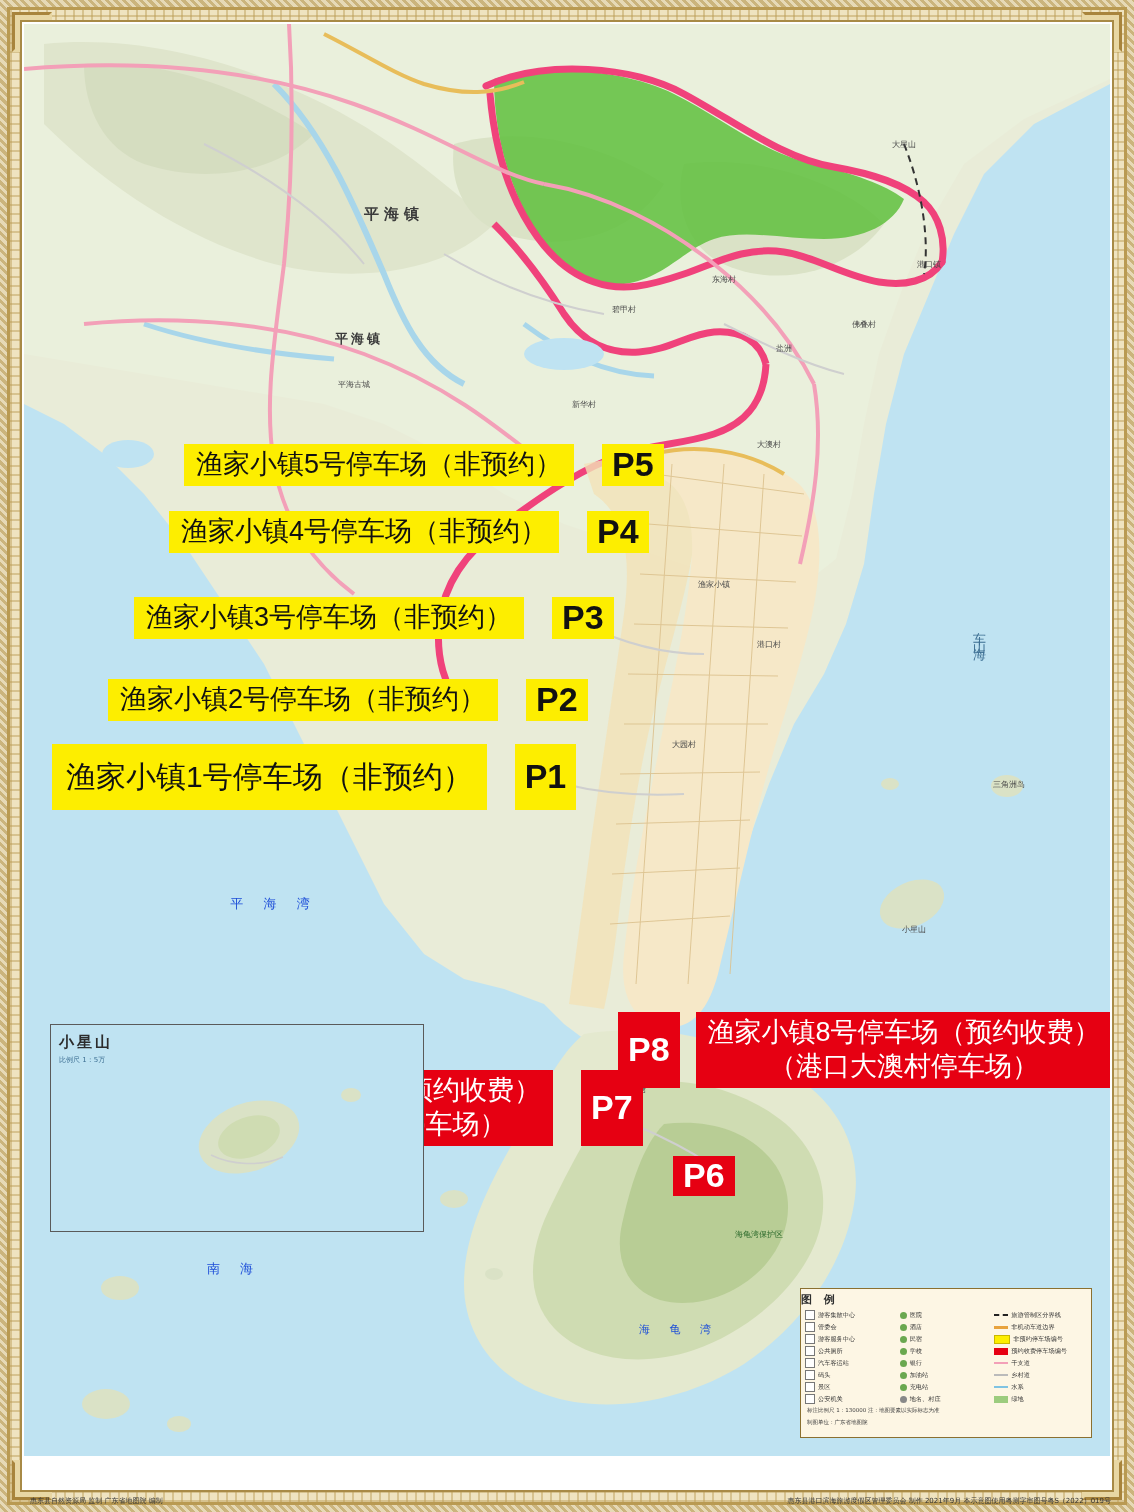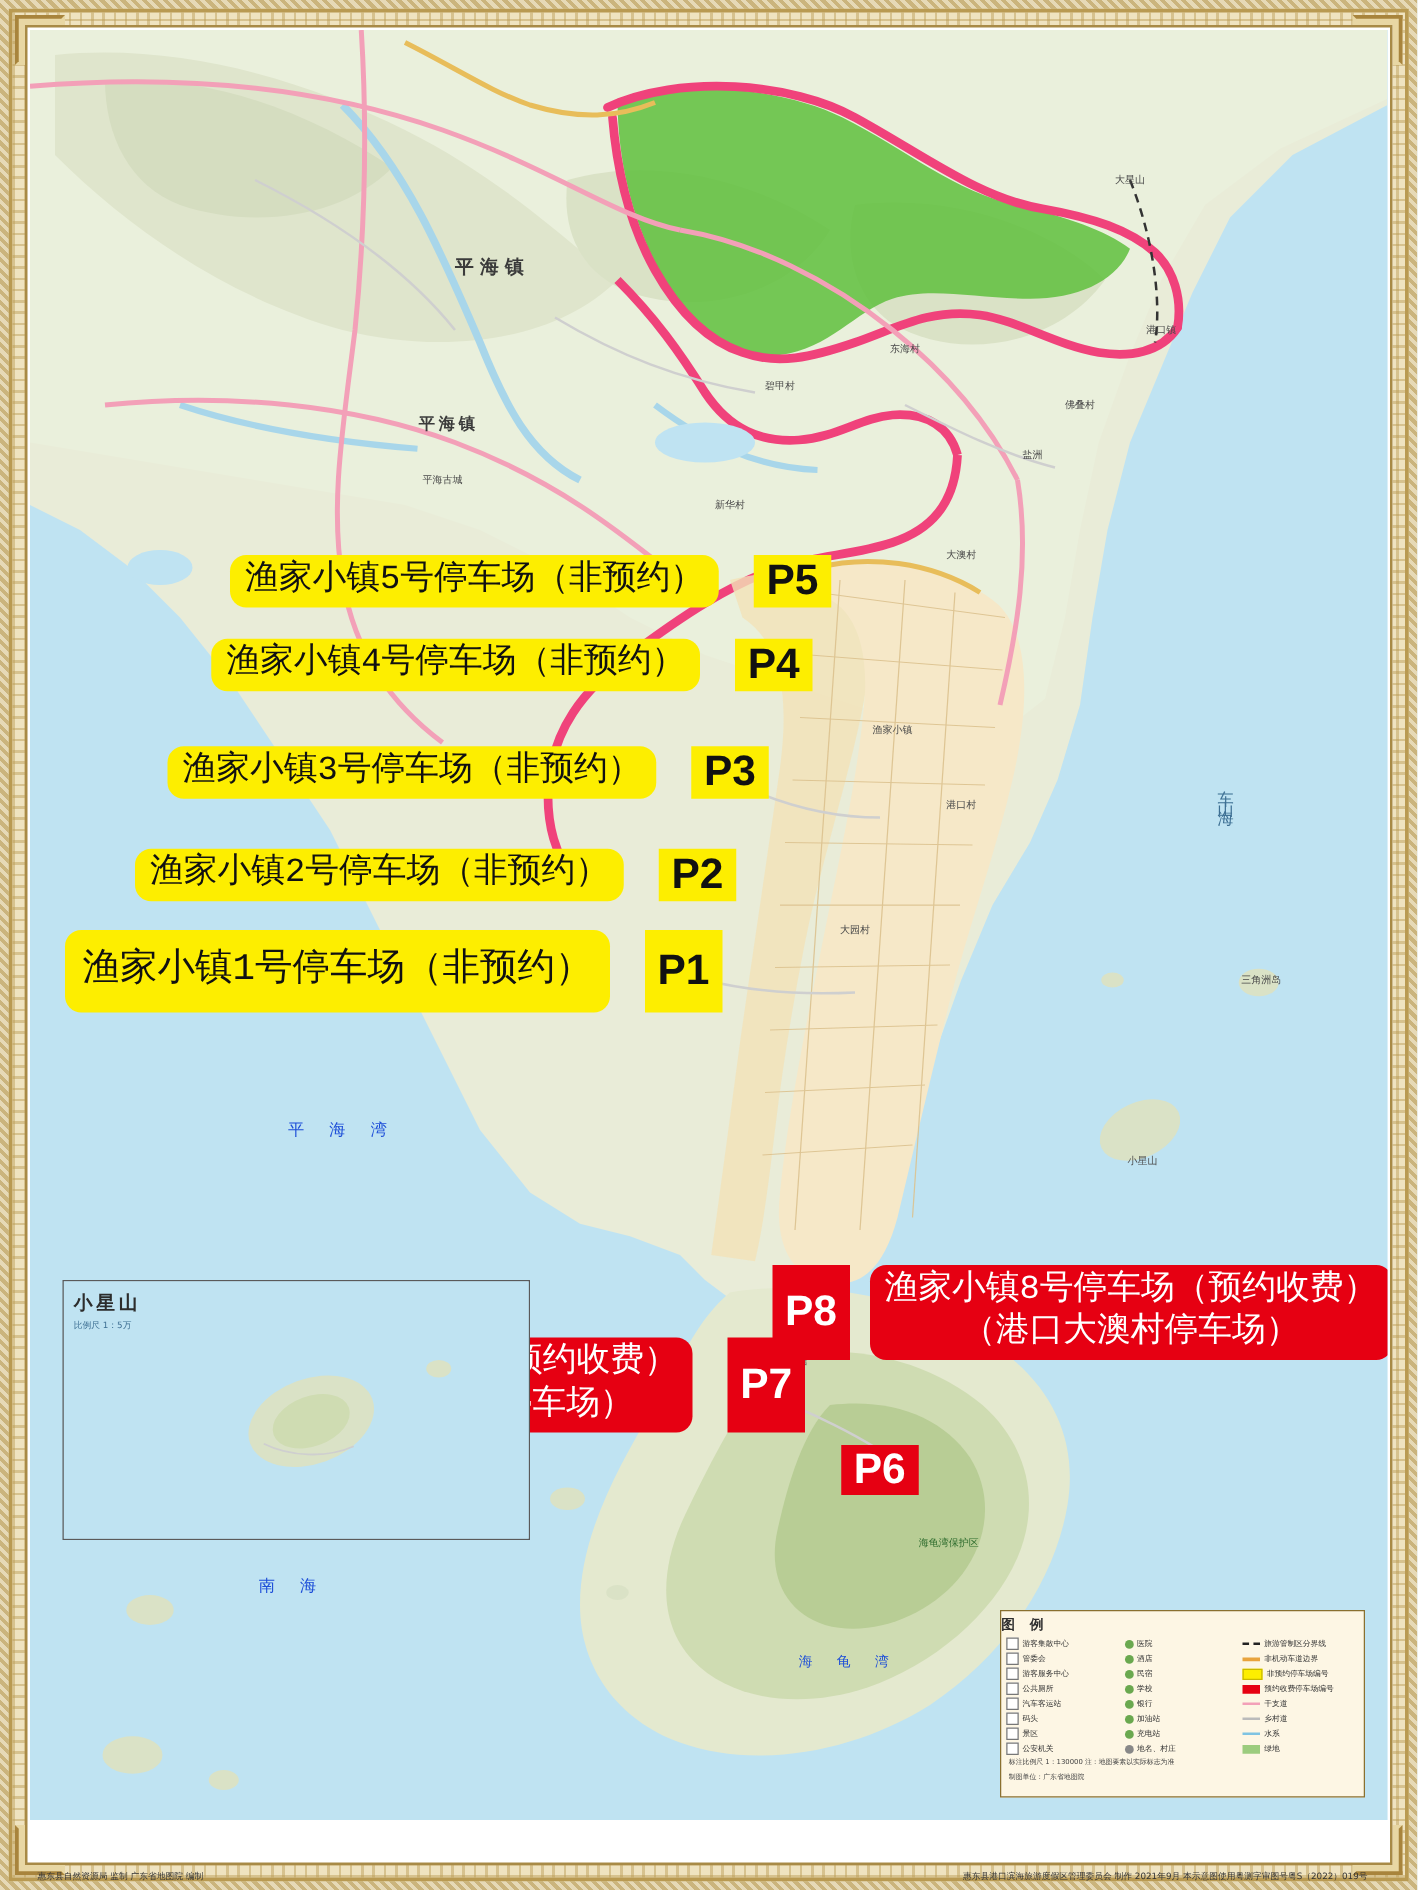--- a/index.html
+++ b/index.html
@@ -109,24 +109,23 @@
     line-height: 1.05;
     margin-left: 24px;
   }
   .cbox {
     display: flex;
     flex-direction: column;
     align-items: center;
     justify-content: center;
     padding: 4px 12px;
     font-size: 27px;
-    font-family: Liberation Mono, monospace;
+    font-family: Liberation Sans, sans-serif;
     line-height: 1.25;
     white-space: nowrap;
-    border-radius: 13px;
   }
   .yellow { background: #fdee00; color: #111; }
   .red { background: #e60012; color: #fff; }
   .chip.yellow { color: #111; }
   .chip.red { color: #fff; }
 
   
   #inset {
     position: absolute;
     left: 26px;
@@ -200,21 +199,21 @@
   
   .credit {
     position: absolute;
     bottom: 6px;
     font-size: 7px;
     color: #333;
     font-family: "DejaVu Sans", sans-serif;
     white-space: nowrap;
   }
   .credit.left { left: 30px; }
-  .credit.right { right: 40px; }
+  .credit.right { right: 23px; }
 </style>
 </head>
 <body>
 
 <div id="page">
 
   <div class="border-outer"></div>
   <div class="border-mid"></div>
   <div class="corner tl"></div>
   <div class="corner tr"></div>
@@ -342,21 +341,21 @@
     <div class="mlabel sea-v" style="left:955px;top:610px;">车山海</div>
     <div class="mlabel sea" style="left:250px;top:880px;">平 海 湾</div>
     <div class="mlabel sea" style="left:210px;top:1245px;">南 海</div>
     <div class="mlabel sea" style="left:655px;top:1305px;font-size:11px;">海 龟 湾</div>
 
     <div class="mlabel" style="left:880px;top:120px;font-family:Liberation Serif, serif;">大星山</div>
     <div class="mlabel" style="left:905px;top:240px;">港口镇</div>
     <div class="mlabel" style="left:700px;top:255px;">东海村</div>
     <div class="mlabel" style="left:600px;top:285px;">碧甲村</div>
     <div class="mlabel" style="left:840px;top:300px;">佛叠村</div>
-    <div class="mlabel" style="left:760px;top:340px;margin-left:42px;">盐洲</div>
+    <div class="mlabel" style="left:760px;top:324px;">盐洲</div>
     <div class="mlabel" style="left:745px;top:420px;">大澳村</div>
     <div class="mlabel" style="left:560px;top:380px;">新华村</div>
     <div class="mlabel" style="left:690px;top:560px;">渔家小镇</div>
     <div class="mlabel" style="left:745px;top:620px;">港口村</div>
     <div class="mlabel" style="left:660px;top:720px;">大园村</div>
     <div class="mlabel" style="left:890px;top:905px;">小星山</div>
     <div class="mlabel" style="left:985px;top:760px;">三角洲岛</div>
     <div class="mlabel" style="left:735px;top:1210px;color:#2d6b2d;">海龟湾保护区</div>
     <div class="mlabel" style="left:610px;top:1065px;">大澳塘</div>
     <div class="mlabel" style="left:330px;top:360px;">平海古城</div>

